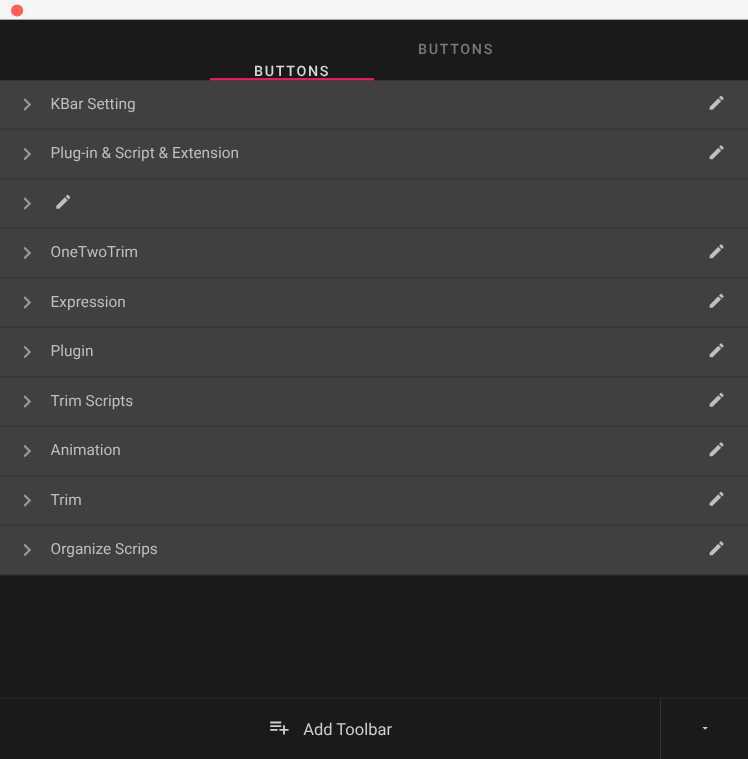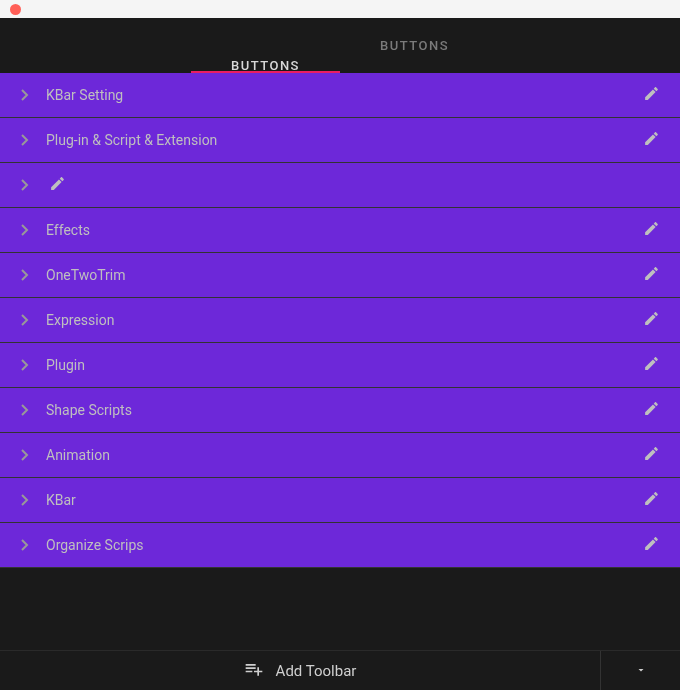--- a/index.html
+++ b/index.html
@@ -53,21 +53,21 @@
     .tab.active::after {
       content: '';
       position: absolute;
       bottom: 0;
       left: 0;
       right: 0;
       height: 2px;
       background: #e91e63;
     }
     .list {
-      background: #6d28d9;
+      background: #404040;
     }
     .list-row {
       height: 45px;
       display: flex;
       align-items: center;
       padding: 0 18px 0 18px;
       border-bottom: 1px solid #333;
       cursor: pointer;
     }
     .chevron {
@@ -96,21 +96,21 @@
       cursor: pointer;
     }
     .edit-btn svg {
       fill: #bfbfbf;
     }
     .footer {
       position: absolute;
       bottom: 0;
       left: 0;
       right: 0;
-      height: 40px;
+      height: 56px;
       display: flex;
       align-items: center;
       background: #1a1a1a;
       border-top: 1px solid #2a2a2a;
     }
     .add-toolbar-btn {
       flex: 1;
       display: flex;
       align-items: center;
       justify-content: center;
@@ -190,33 +190,20 @@
             <path d="M3 17.25V21h3.75L17.81 9.94l-3.75-3.75L3 17.25zM20.71 7.04c.39-.39.39-1.02 0-1.41l-2.34-2.34c-.39-.39-1.02-.39-1.41 0l-1.83 1.83 3.75 3.75 1.83-1.83z"></path>
           </svg></span>
       </span>
     </div>
     <div class="list-row">
       <span class="chevron">
         <svg width="8" height="12" viewBox="0 0 8 12">
           <path d="M1 1l5 5-5 5" stroke="#999" stroke-width="2" fill="none"></path>
         </svg>
       </span>
-      <span class="row-label">Effects</span>
-      <span class="edit-btn">
-        <span><svg width="17" height="17" viewBox="0 0 24 24">
-            <path d="M3 17.25V21h3.75L17.81 9.94l-3.75-3.75L3 17.25zM20.71 7.04c.39-.39.39-1.02 0-1.41l-2.34-2.34c-.39-.39-1.02-.39-1.41 0l-1.83 1.83 3.75 3.75 1.83-1.83z"></path>
-          </svg></span>
-      </span>
-    </div>
-    <div class="list-row">
-      <span class="chevron">
-        <svg width="8" height="12" viewBox="0 0 8 12">
-          <path d="M1 1l5 5-5 5" stroke="#999" stroke-width="2" fill="none"></path>
-        </svg>
-      </span>
       <span class="row-label">OneTwoTrim</span>
       <span class="edit-btn">
         <span><svg width="17" height="17" viewBox="0 0 24 24">
             <path d="M3 17.25V21h3.75L17.81 9.94l-3.75-3.75L3 17.25zM20.71 7.04c.39-.39.39-1.02 0-1.41l-2.34-2.34c-.39-.39-1.02-.39-1.41 0l-1.83 1.83 3.75 3.75 1.83-1.83z"></path>
           </svg></span>
       </span>
     </div>
     <div class="list-row">
       <span class="chevron">
         <svg width="8" height="12" viewBox="0 0 8 12">
@@ -242,21 +229,21 @@
             <path d="M3 17.25V21h3.75L17.81 9.94l-3.75-3.75L3 17.25zM20.71 7.04c.39-.39.39-1.02 0-1.41l-2.34-2.34c-.39-.39-1.02-.39-1.41 0l-1.83 1.83 3.75 3.75 1.83-1.83z"></path>
           </svg></span>
       </span>
     </div>
     <div class="list-row">
       <span class="chevron">
         <svg width="8" height="12" viewBox="0 0 8 12">
           <path d="M1 1l5 5-5 5" stroke="#999" stroke-width="2" fill="none"></path>
         </svg>
       </span>
-      <span class="row-label">Shape Scripts</span>
+      <span class="row-label">Trim Scripts</span>
       <span class="edit-btn">
         <span><svg width="17" height="17" viewBox="0 0 24 24">
             <path d="M3 17.25V21h3.75L17.81 9.94l-3.75-3.75L3 17.25zM20.71 7.04c.39-.39.39-1.02 0-1.41l-2.34-2.34c-.39-.39-1.02-.39-1.41 0l-1.83 1.83 3.75 3.75 1.83-1.83z"></path>
           </svg></span>
       </span>
     </div>
     <div class="list-row">
       <span class="chevron">
         <svg width="8" height="12" viewBox="0 0 8 12">
           <path d="M1 1l5 5-5 5" stroke="#999" stroke-width="2" fill="none"></path>
@@ -268,21 +255,21 @@
             <path d="M3 17.25V21h3.75L17.81 9.94l-3.75-3.75L3 17.25zM20.71 7.04c.39-.39.39-1.02 0-1.41l-2.34-2.34c-.39-.39-1.02-.39-1.41 0l-1.83 1.83 3.75 3.75 1.83-1.83z"></path>
           </svg></span>
       </span>
     </div>
     <div class="list-row">
       <span class="chevron">
         <svg width="8" height="12" viewBox="0 0 8 12">
           <path d="M1 1l5 5-5 5" stroke="#999" stroke-width="2" fill="none"></path>
         </svg>
       </span>
-      <span class="row-label">KBar</span>
+      <span class="row-label">Trim</span>
       <span class="edit-btn">
         <span><svg width="17" height="17" viewBox="0 0 24 24">
             <path d="M3 17.25V21h3.75L17.81 9.94l-3.75-3.75L3 17.25zM20.71 7.04c.39-.39.39-1.02 0-1.41l-2.34-2.34c-.39-.39-1.02-.39-1.41 0l-1.83 1.83 3.75 3.75 1.83-1.83z"></path>
           </svg></span>
       </span>
     </div>
     <div class="list-row">
       <span class="chevron">
         <svg width="8" height="12" viewBox="0 0 8 12">
           <path d="M1 1l5 5-5 5" stroke="#999" stroke-width="2" fill="none"></path>

